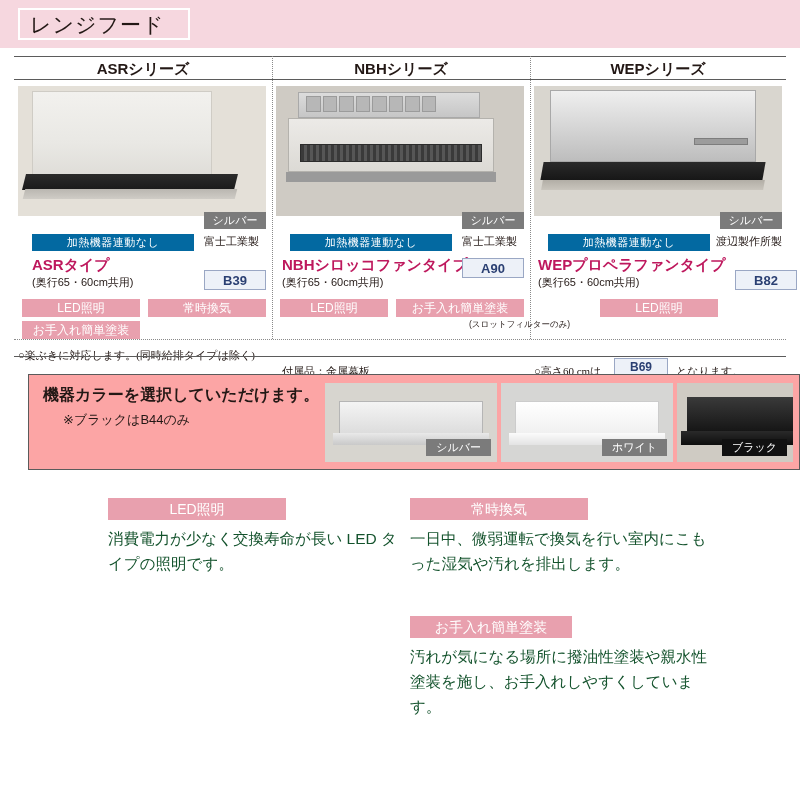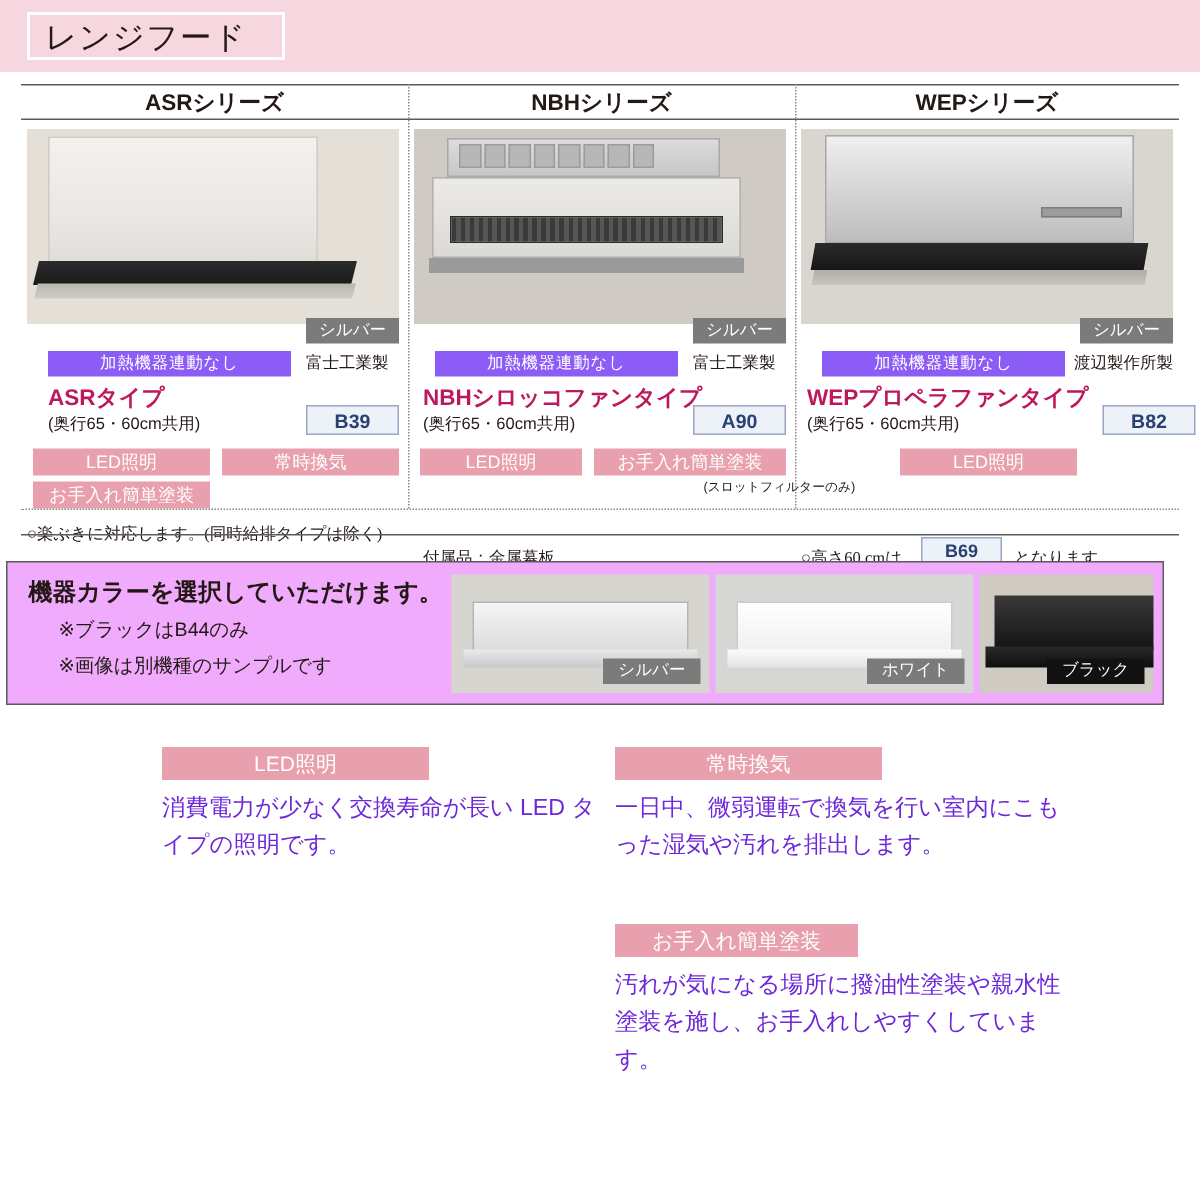--- a/index.html
+++ b/index.html
@@ -113,21 +113,21 @@
     background: linear-gradient(180deg,#b2aea6 0%,#c9c5bd 100%);
     transform: skewX(-10deg);
   }
 
   .silver-tag {
     position: absolute; width: 62px; height: 17px; line-height: 17px;
     background: #7b7b7b; color: #ffffff; font-size: 11px; text-align: center;
   }
   .gray-band {
     position: absolute; height: 17px; line-height: 17px;
-    background: #8b5cf6; color: #ffffff; font-size: 11px; text-align: center;
+    background: #0369a1; color: #ffffff; font-size: 11px; text-align: center;
     letter-spacing: 0.5px;
   }
   .maker { position: absolute; font-size: 11px; color: #231815; }
 
   .type-name { position: absolute; font-size: 15px; font-weight: bold; color: #be185d; white-space: nowrap; }
   .type-sub { position: absolute; font-size: 11px; color: #231815; white-space: nowrap; }
 
   .code-box {
     position: absolute; width: 62px; height: 20px; line-height: 19px;
     border: 1px solid #9aa7c4; background: #edf1f8; color: #2a3f72;
@@ -145,22 +145,22 @@
     position: absolute; left: 0; top: 283px; width: 772px; height: 0;
     border-top: 1px dotted #8a8a8a;
   }
   .series-baseline {
     position: absolute; left: 0; top: 300px; width: 772px; height: 0;
     border-top: 1px solid #5b5b5b;
   }
 
   
   .colorbox {
-    position: absolute; left: 4px; top: 374px; width: 772px; height: 96px;
-    border: 1px solid #5b5b5b; background: #f0abfc;
+    position: absolute; left: 28px; top: 374px; width: 772px; height: 96px;
+    border: 1px solid #5b5b5b; background: #fca5a5;
   }
   .colorbox .cb-title {
     position: absolute; left: 14px; top: 10px; font-size: 16px; font-weight: bold;
   }
   .colorbox .cb-note { position: absolute; left: 34px; font-size: 13px; }
   .cb-swatch { position: absolute; top: 8px; width: 172px; height: 79px; overflow: hidden; }
   .cb-swatch .label {
     position: absolute; right: 6px; bottom: 6px; height: 17px; line-height: 17px;
     padding: 0 10px; font-size: 11px; color: #ffffff; background: #7b7b7b;
   }
@@ -194,21 +194,21 @@
   }
 
   
   .features { position: absolute; left: 0; top: 498px; width: 800px; }
   .feat { position: absolute; }
   .feat .tag {
     height: 22px; line-height: 22px; background: #e8a0ae; color: #ffffff;
     font-size: 14px; text-align: center; display: inline-block; padding: 0 16px;
   }
   .feat .body {
-    margin-top: 6px; font-size: 15.5px; line-height: 1.62; color: #6d28d9;
+    margin-top: 6px; font-size: 15.5px; line-height: 1.62; color: #14532d;
   }
 </style>
 </head>
 <body>
 
 <div class="page">
 
   <div class="titlebar">
     <div class="bar-inner"></div>
     <div class="title-text">レンジフード</div>
@@ -260,21 +260,21 @@
           </div>
         <div class="nbh-body"></div>
         <div class="nbh-filter"></div>
         <div class="nbh-lip"></div>
       </div>
       <div class="silver-tag" style="left:190px; top:130px;">シルバー</div>
       <div class="gray-band" style="left:18px; top:152px; width:162px;">加熱機器連動なし</div>
       <div class="maker" style="left:190px; top:152px;">富士工業製</div>
       <div class="type-name" style="left:10px; top:174px;">NBHシロッコファンタイプ</div>
       <div class="type-sub" style="left:10px; top:193px;">(奥行65・60cm共用)</div>
-      <div class="code-box" style="left:190px; top:188px;text-align:center;">A90</div>
+      <div class="code-box" style="left:190px; top:176px;text-align:center;">A90</div>
       <div class="pink-tag" style="left:8px; top:217px; width:108px;">LED照明</div>
       <div class="pink-tag" style="left:124px; top:217px; width:128px;">お手入れ簡単塗装</div>
       <div class="note-small" style="left:150px; top:237px;">(スロットフィルターのみ)</div>
       <div class="note" style="left:10px; top:282px;">付属品：金属幕板</div>
     </div>
 
     <div class="col c3">
       <div class="photo">
         <div class="wep-bg"></div>
         <div class="wep-body"></div>
@@ -294,21 +294,20 @@
       <div class="note" style="left:146px; top:282px;">となります。</div>
     </div>
 
     <div class="series-bottomline"></div>
     <div class="series-baseline"></div>
   </div>
 
   <div class="colorbox">
     <div class="cb-title">機器カラーを選択していただけます。</div>
     <div class="cb-note" style="top:36px;">※ブラックはB44のみ</div>
-    <div class="cb-note" style="top:60px;">※画像は別機種のサンプルです</div>
 
     <div class="cb-swatch sw-silver" style="left:296px;">
       <div class="hood-s"></div>
         <div class="hood-s2"></div>
       <div class="label">シルバー</div>
     </div>
     <div class="cb-swatch sw-white" style="left:472px;">
       <div class="hood-w"></div>
         <div class="hood-w2"></div>
       <div class="label">ホワイト</div>

